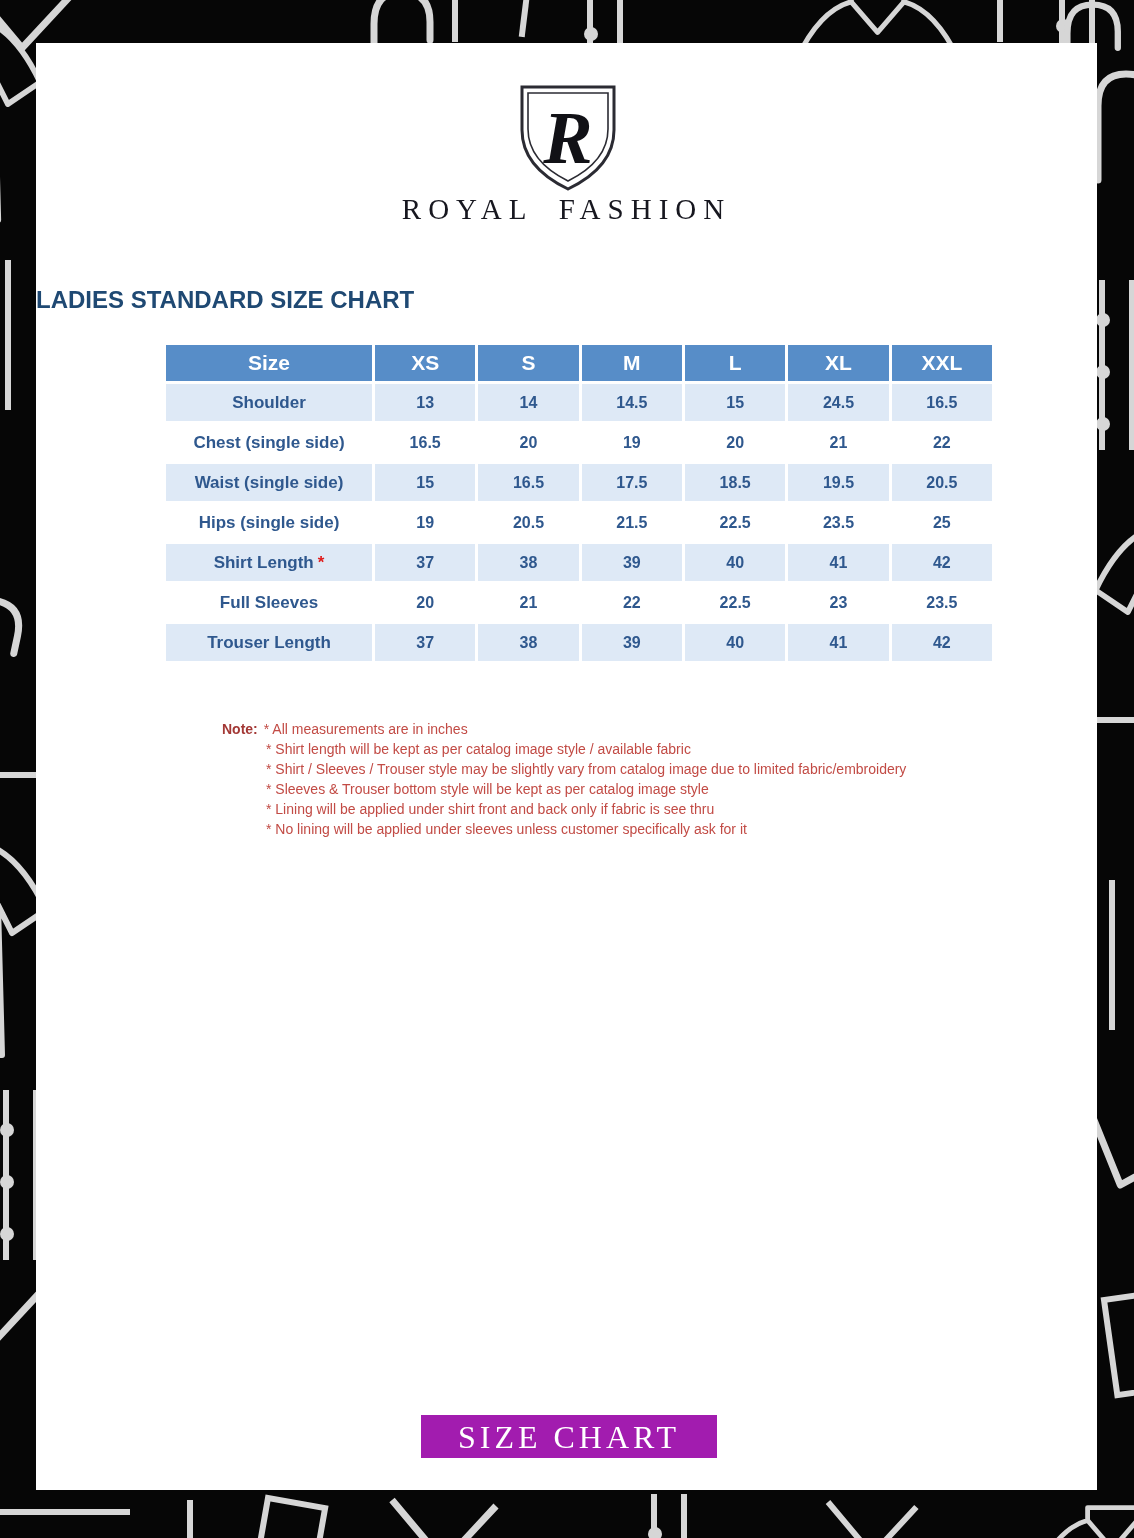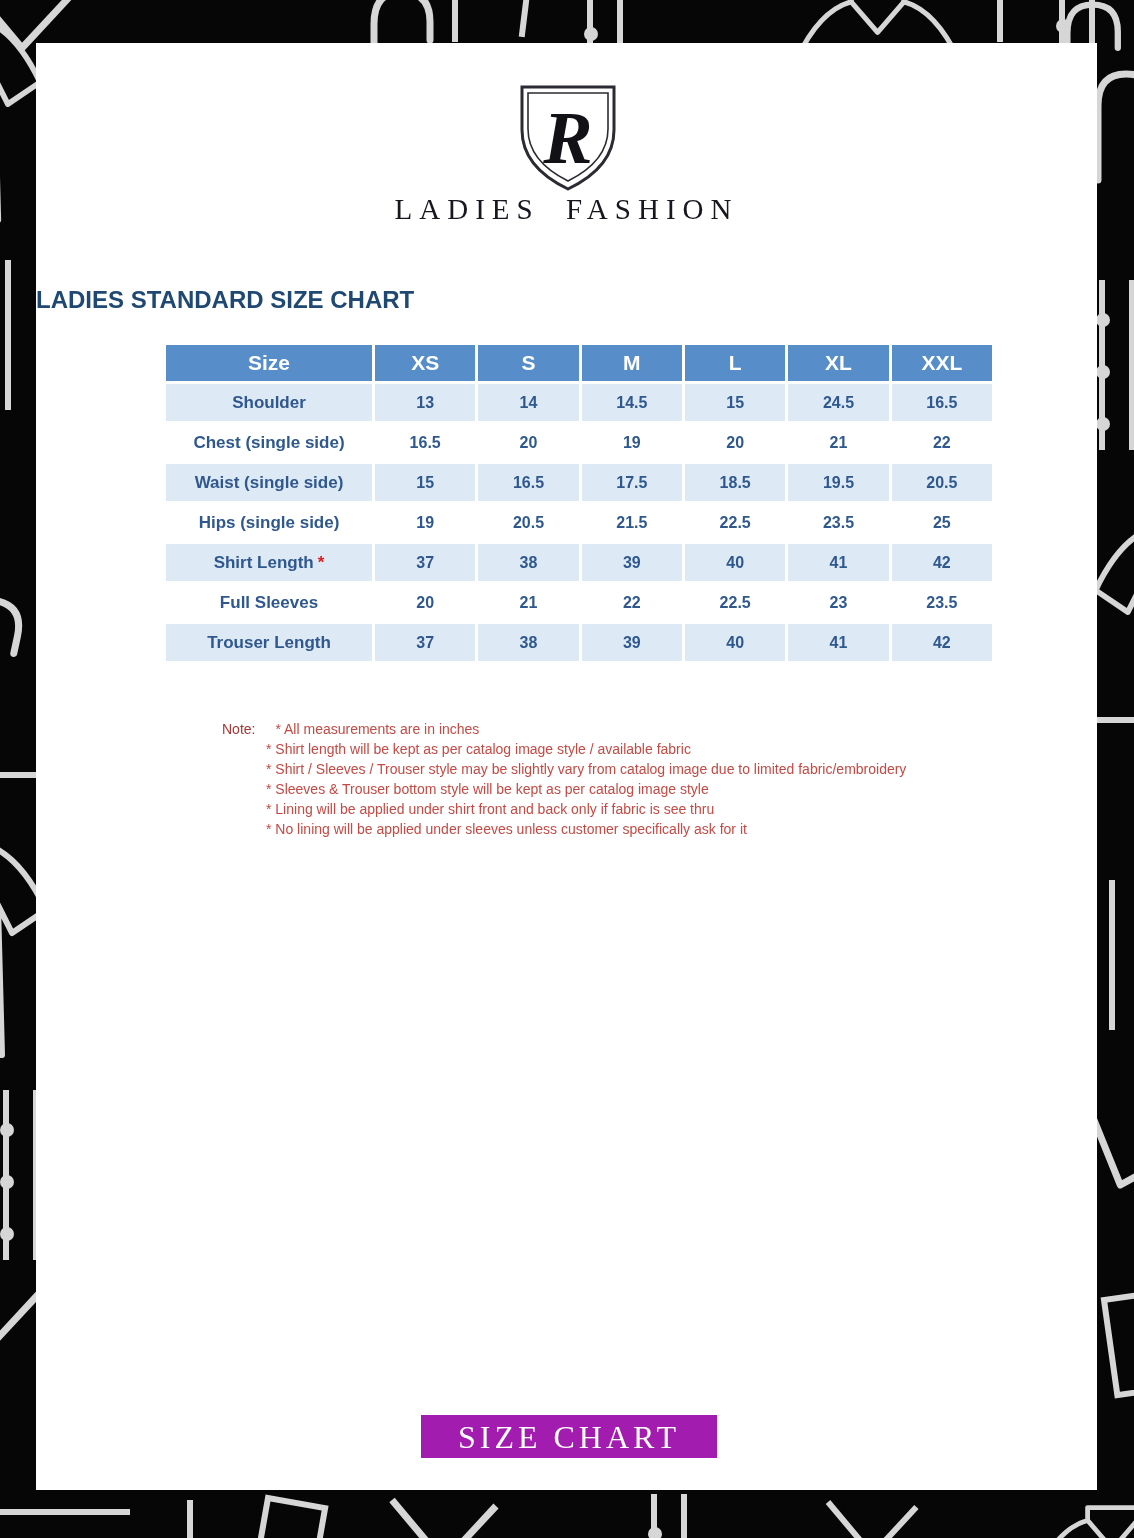--- a/index.html
+++ b/index.html
@@ -26,21 +26,21 @@
   table.size-table tbody th,table.size-table tbody td{height:37px;font-weight:bold;color:#2f588e;}
   table.size-table tbody th{font-size:17px;}
   table.size-table tbody td{font-size:16px;}
   tr.row-alt th,tr.row-alt td{background:#dee9f6;}
   tr.row-plain th,tr.row-plain td{background:#ffffff;}
   .mark{color:#e01b1b;margin-left:4px;font-weight:bold;}
 
   
   .notes{position:absolute;left:186px;top:676px;width:800px;
     font-size:14px;line-height:20px;color:#c24b45;}
-  .note-label{font-weight:normal;color:#a33835;margin-right:20px;}
+  .note-label{font-weight:bold;color:#a33835;margin-right:6px;}
   .note-first{white-space:nowrap;}
   .note-rest .note-item{display:block;margin-left:44px;white-space:nowrap;}
 
   
   .footer-banner{position:absolute;left:385px;top:1372px;width:296px;height:43px;
     background:#a21caf;color:#ffffff;text-align:center;line-height:44px;
     font-family:"Liberation Serif",serif;font-size:32px;letter-spacing:4px;white-space:nowrap;}
 </style>
 </head>
 <body>
@@ -114,21 +114,21 @@
   </svg>
 
   <div class="content">
 
     <svg class="shield" viewBox="0 0 106 110" xmlns="http://www.w3.org/2000/svg">
       <path d="M7 4 H99 V47 Q99 84 53 106 Q7 84 7 47 Z" fill="none" stroke="#2b2b33" stroke-width="3"></path>
       <path d="M13 10 H93 V46 Q93 78 53 98 Q13 78 13 46 Z" fill="none" stroke="#2b2b33" stroke-width="1.6"></path>
       <text x="53" y="80" text-anchor="middle" font-family="Liberation Serif, serif" font-size="74" font-weight="bold" font-style="italic" fill="#111116">R</text>
     </svg>
 
-    <div class="brand-name">LADIES FASHION</div>
+    <div class="brand-name">ROYAL FASHION</div>
 
     <div class="chart-title">LADIES STANDARD SIZE CHART</div>
 
     <div class="size-table-wrap">
       <table class="size-table">
         <colgroup>
           <col style="width:206px">
             <col>
             <col>
             <col>

